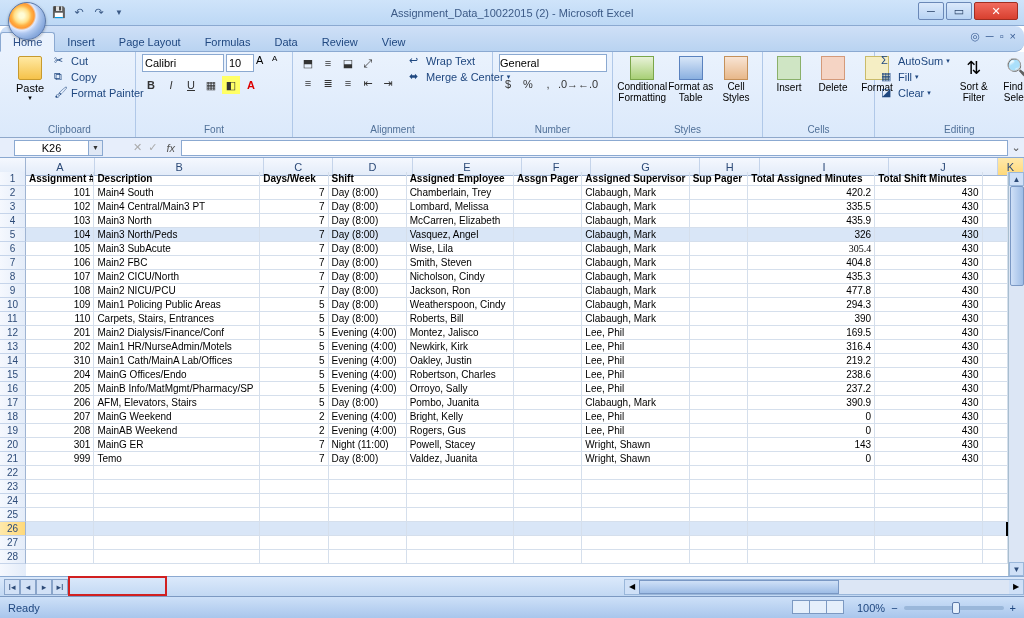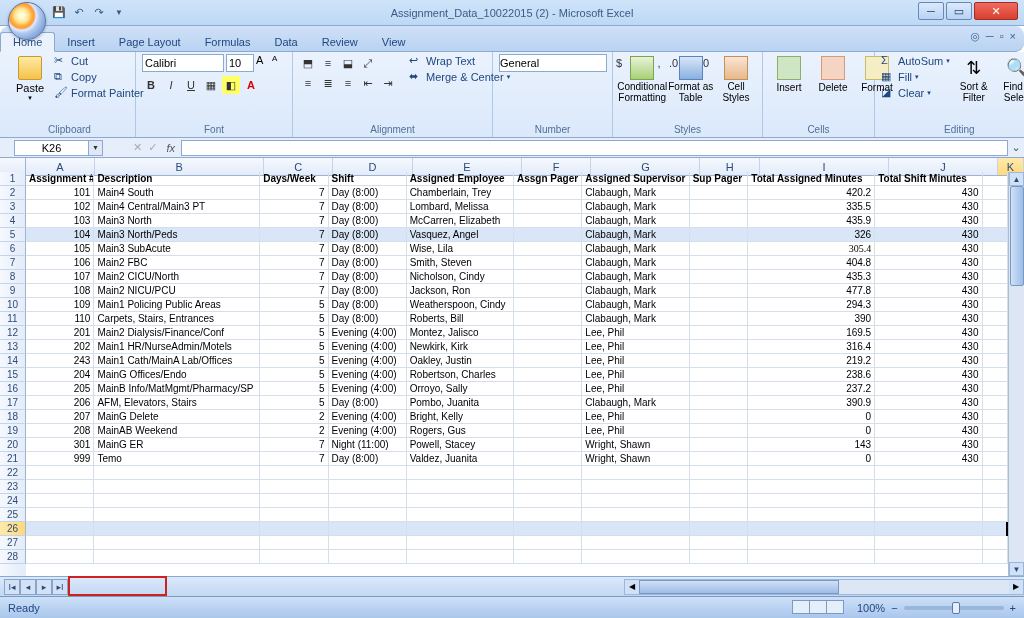--- a/index.html
+++ b/index.html
@@ -198,21 +198,21 @@
             <span class="sm-ico">⬌</span>
             <span>Merge &amp; Center</span>
             <span style="font-size:7px"> ▾</span>
           </div>
       </div>
     </div>
     <div class="group-label">Alignment</div>
   </div>
 
   <div class="group" style="width:120px">
-    <div class="group-body" style="flex-direction:row;gap:3px">
+    <div class="group-body" style="flex-direction:column;gap:3px">
       <input style="width: 108px; height: 18px; border: 1px solid rgb(139, 169, 209);" value="General">
       <div class="btn-row">
         <span>$</span>
         <span>%</span>
         <span>,</span>
         <span>.0→</span>
         <span>←.0</span>
       </div>
     </div>
     <div class="group-label">Number</div>
@@ -515,21 +515,21 @@
         <div class="cell" style="width: 80px;">Evening (4:00)</div>
         <div class="cell" style="width: 110px;">Newkirk, Kirk</div>
         <div class="cell" style="width: 70px;"></div>
         <div class="cell" style="width: 110px;">Lee, Phil</div>
         <div class="cell" style="width: 60px;"></div>
         <div class="cell r" style="width: 130px;">316.4</div>
         <div class="cell r" style="width: 110px;">430</div>
         <div class="cell" style="width: 26px;"></div>
       </div>
       <div class="row">
-        <div class="cell r" style="width: 70px;">243</div>
+        <div class="cell r" style="width: 70px;">310</div>
         <div class="cell" style="width: 170px;">Main1 Cath/MainA Lab/Offices</div>
         <div class="cell r" style="width: 70px;">5</div>
         <div class="cell" style="width: 80px;">Evening (4:00)</div>
         <div class="cell" style="width: 110px;">Oakley, Justin</div>
         <div class="cell" style="width: 70px;"></div>
         <div class="cell" style="width: 110px;">Lee, Phil</div>
         <div class="cell" style="width: 60px;"></div>
         <div class="cell r" style="width: 130px;">219.2</div>
         <div class="cell r" style="width: 110px;">430</div>
         <div class="cell" style="width: 26px;"></div>
@@ -568,21 +568,21 @@
         <div class="cell" style="width: 110px;">Pombo, Juanita</div>
         <div class="cell" style="width: 70px;"></div>
         <div class="cell" style="width: 110px;">Clabaugh, Mark</div>
         <div class="cell" style="width: 60px;"></div>
         <div class="cell r" style="width: 130px;">390.9</div>
         <div class="cell r" style="width: 110px;">430</div>
         <div class="cell" style="width: 26px;"></div>
       </div>
       <div class="row">
         <div class="cell r" style="width: 70px;">207</div>
-        <div class="cell" style="width: 170px;">MainG Delete</div>
+        <div class="cell" style="width: 170px;">MainG Weekend</div>
         <div class="cell r" style="width: 70px;">2</div>
         <div class="cell" style="width: 80px;">Evening (4:00)</div>
         <div class="cell" style="width: 110px;">Bright, Kelly</div>
         <div class="cell" style="width: 70px;"></div>
         <div class="cell" style="width: 110px;">Lee, Phil</div>
         <div class="cell" style="width: 60px;"></div>
         <div class="cell r" style="width: 130px;">0</div>
         <div class="cell r" style="width: 110px;">430</div>
         <div class="cell" style="width: 26px;"></div>
       </div>

